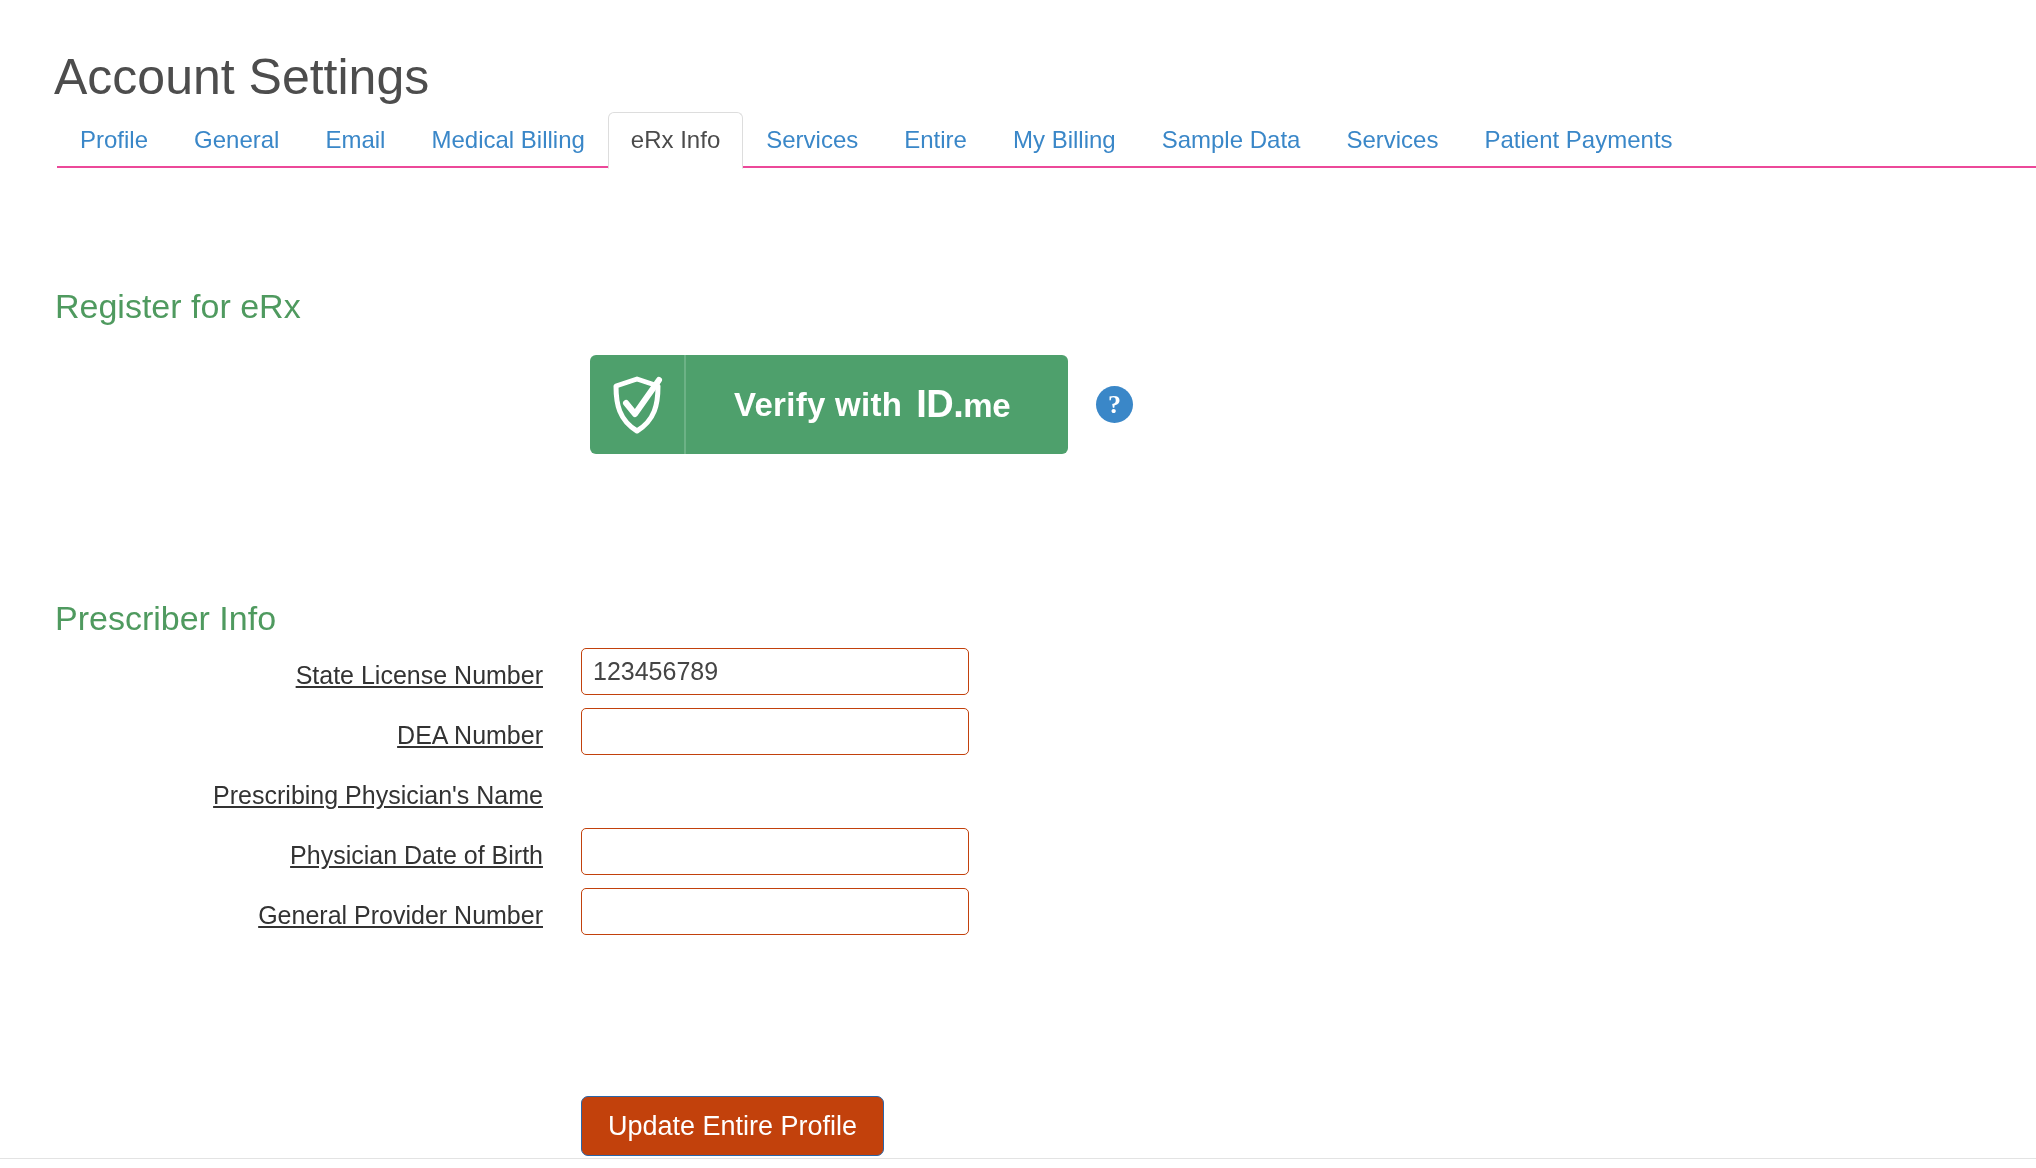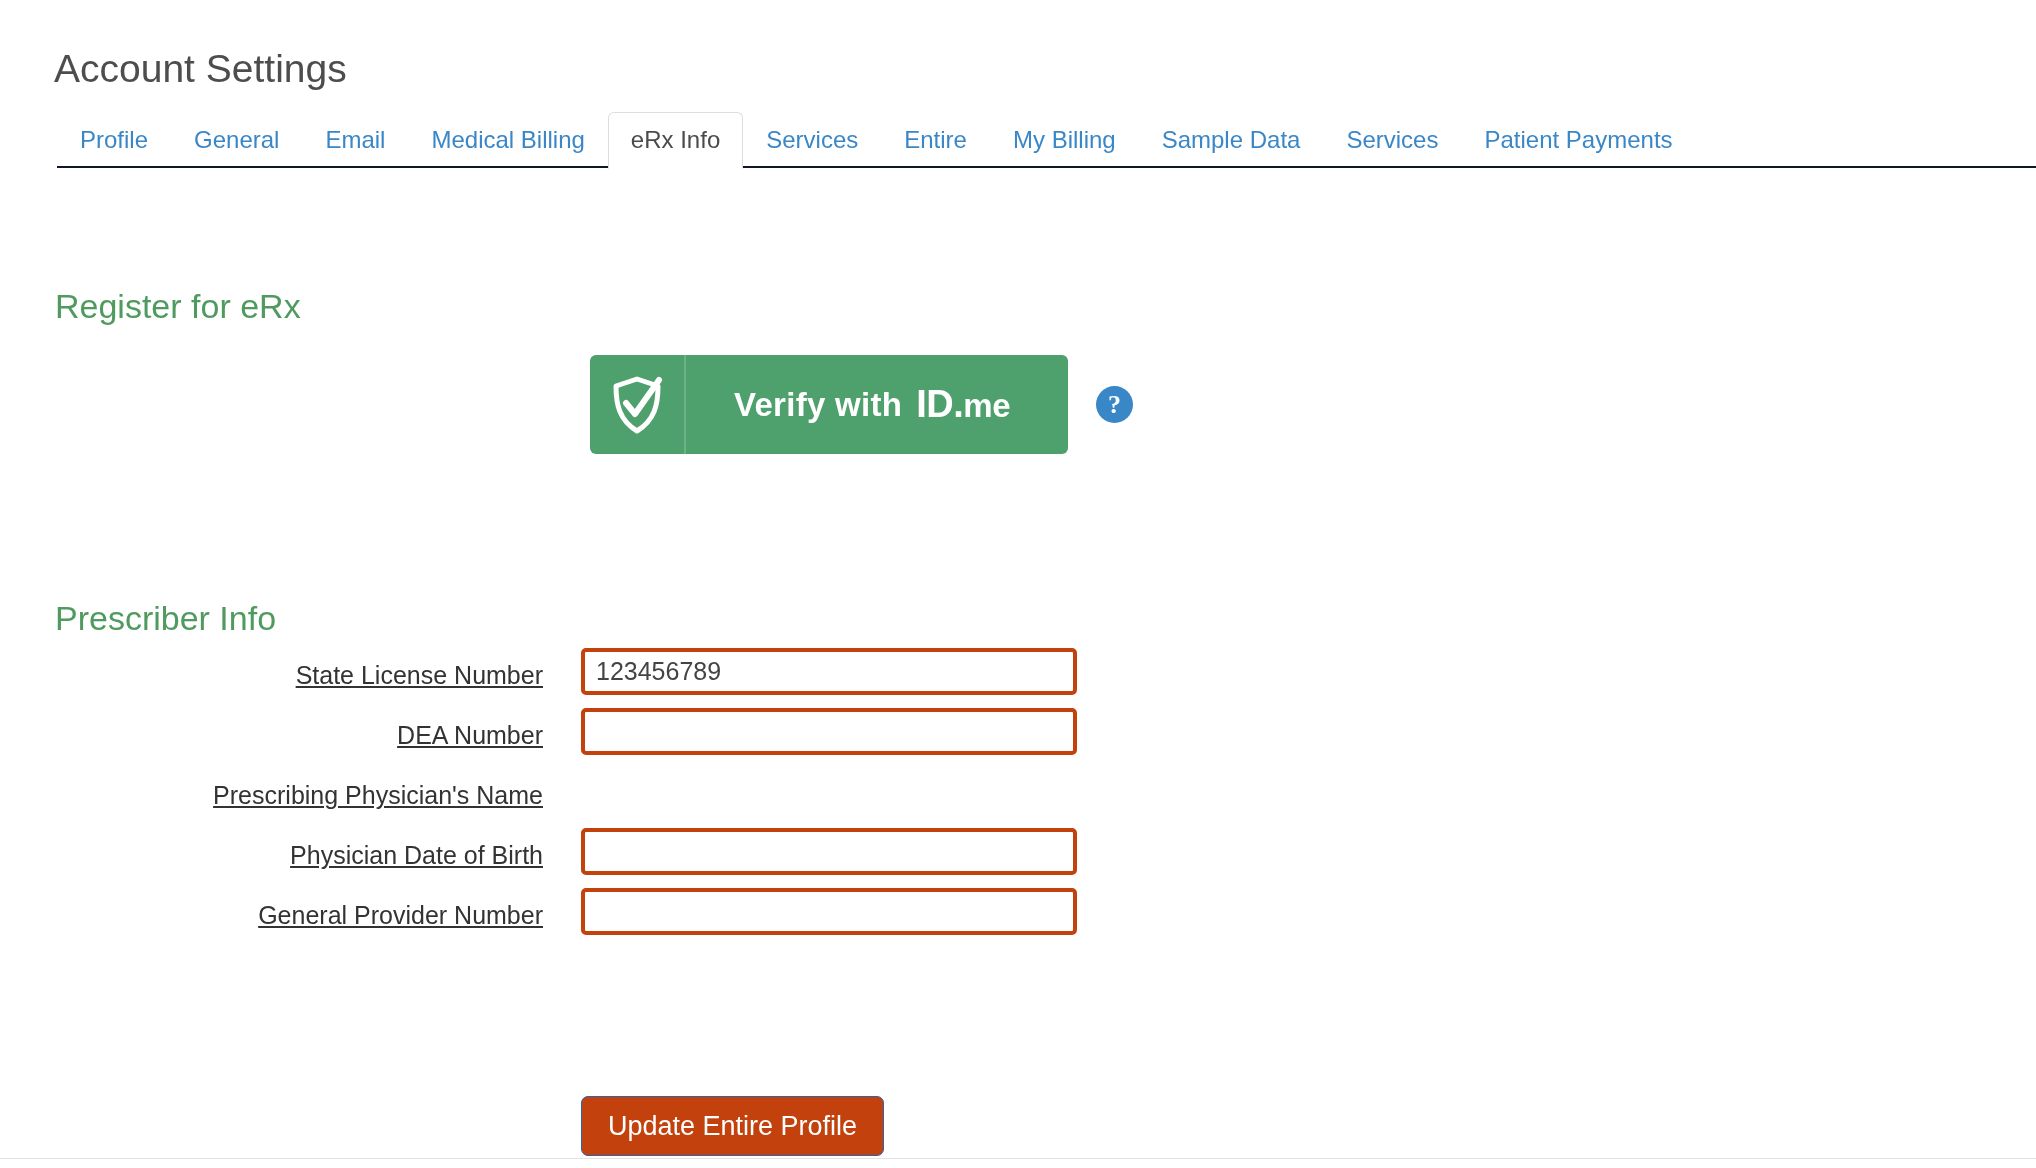--- a/index.html
+++ b/index.html
@@ -23,36 +23,36 @@
     width: 2036px;
     height: 1168px;
     background: #ffffff;
   }
 
   
   .page-title {
     position: absolute;
     left: 54px;
     top: 14px;
-    font-size: 39px;
+    font-size: 50px;
     font-weight: 300;
     color: #4d4d4d;
     letter-spacing: 0px;
     line-height: 58px;
     white-space: nowrap;
   }
 
   
   .tab-bar {
     position: absolute;
     left: 57px;
     top: 112px;
     width: 1979px;
     height: 56px;
-    border-bottom: 2px solid #0f172a;
+    border-bottom: 2px solid #ec4899;
     box-sizing: border-box;
   }
   .tab-list {
     position: absolute;
     left: 0;
     top: 0;
     height: 54px;
     display: flex;
     align-items: flex-start;
     white-space: nowrap;
@@ -195,27 +195,27 @@
     padding-top: 10px;
     padding-right: 0px;
     box-sizing: border-box;
     white-space: nowrap;
   }
   .form-control-wrap {
     margin-left: 38px;
     position: relative;
   }
   .form-input {
-    width: 496px;
+    width: 388px;
     height: 47px;
     font-size: 25px;
     font-family: "Liberation Sans", sans-serif;
     color: #444444;
     padding: 4px 11px;
-    border: 4px solid #c2410c;
+    border: 1px solid #c2410c;
     border-radius: 5px;
     box-sizing: border-box;
     background: #ffffff;
     outline: none;
   }
   .form-help {
     position: absolute;
     left: 452px;
     top: 10px;
     font-size: 24px;

